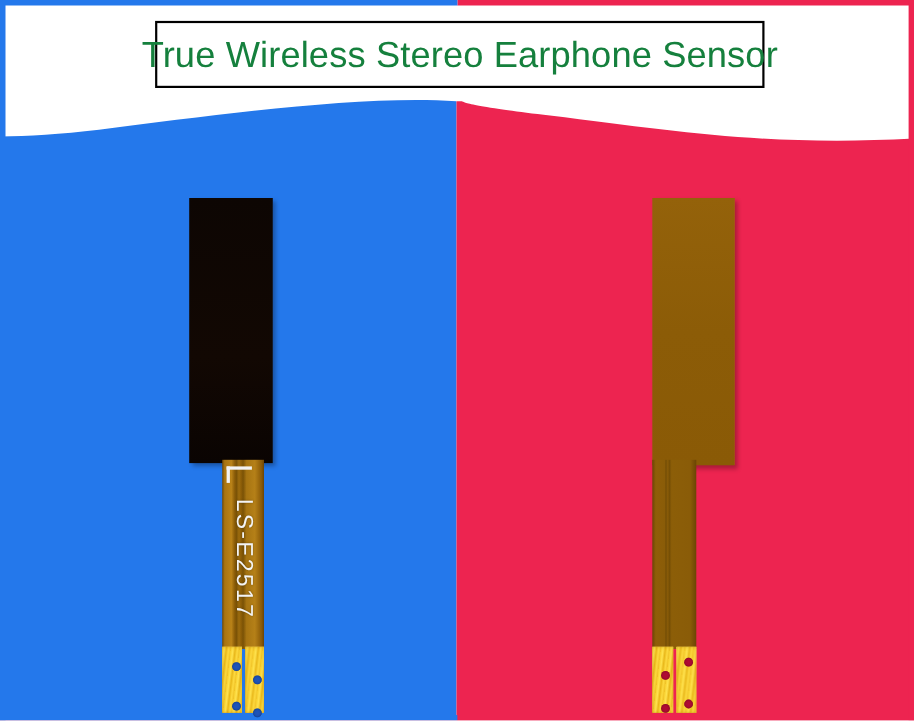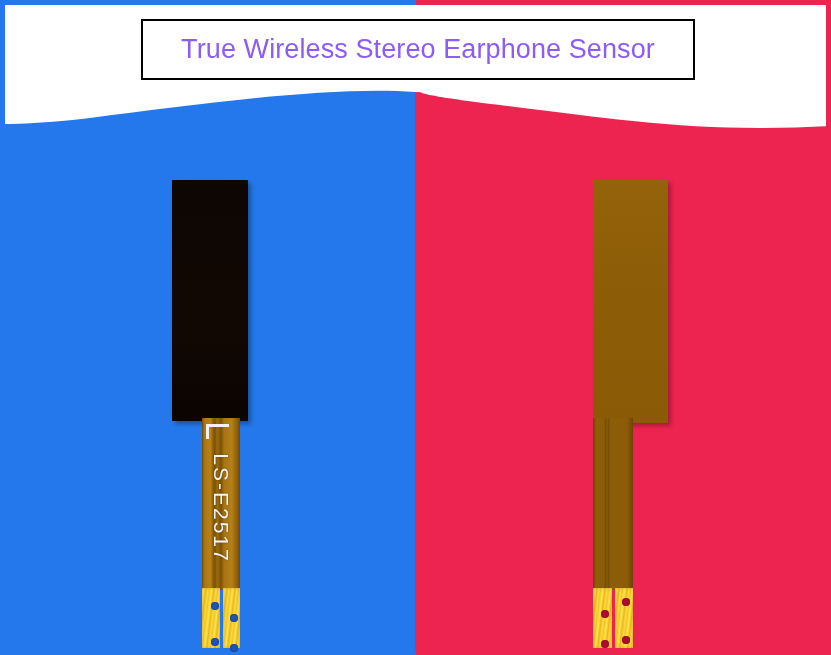--- a/index.html
+++ b/index.html
@@ -67,23 +67,23 @@
     height: 61px;
     border: 2px solid #000000;
     background: #ffffff;
     display: flex;
     align-items: center;
     justify-content: center;
     box-sizing: border-box;
   }
   .title-text {
     font-family: "Liberation Sans", sans-serif;
-    font-size: 27px;
+    font-size: 33px;
     font-weight: 400;
-    color: #8b5cf6;
+    color: #15803d;
     letter-spacing: 0.1px;
     white-space: nowrap;
   }
 
   
   .product {
     position: absolute;
   }
 
   

